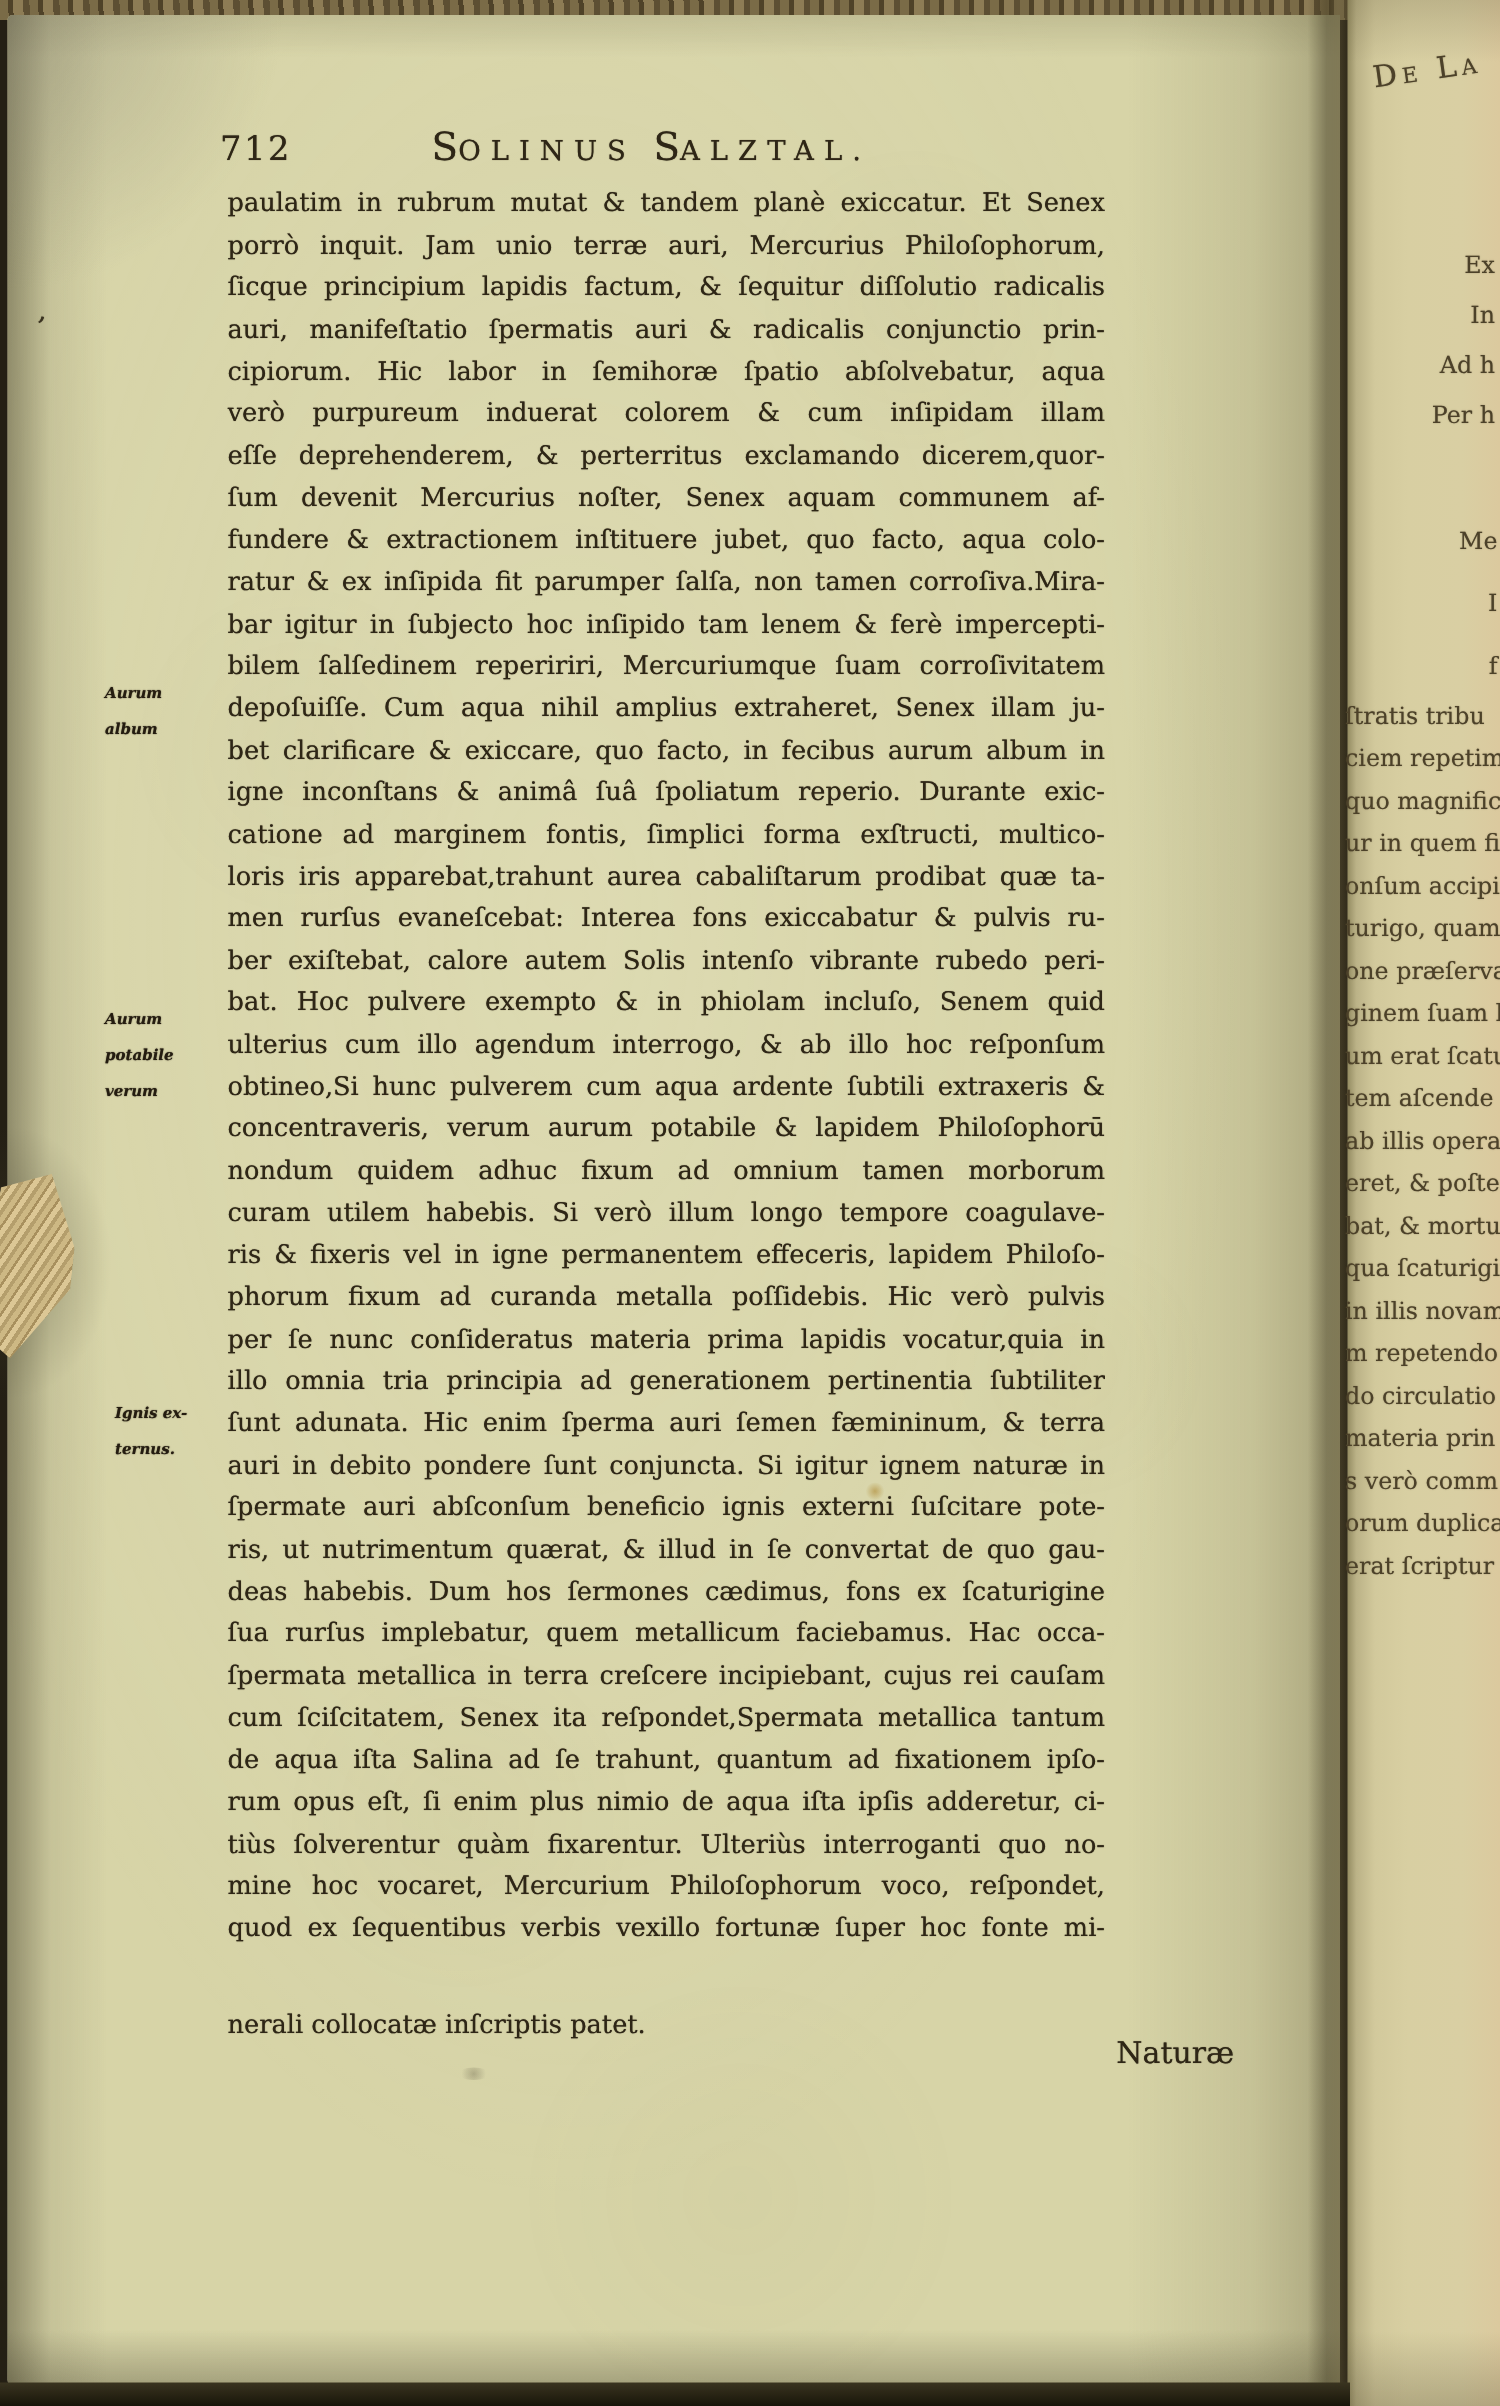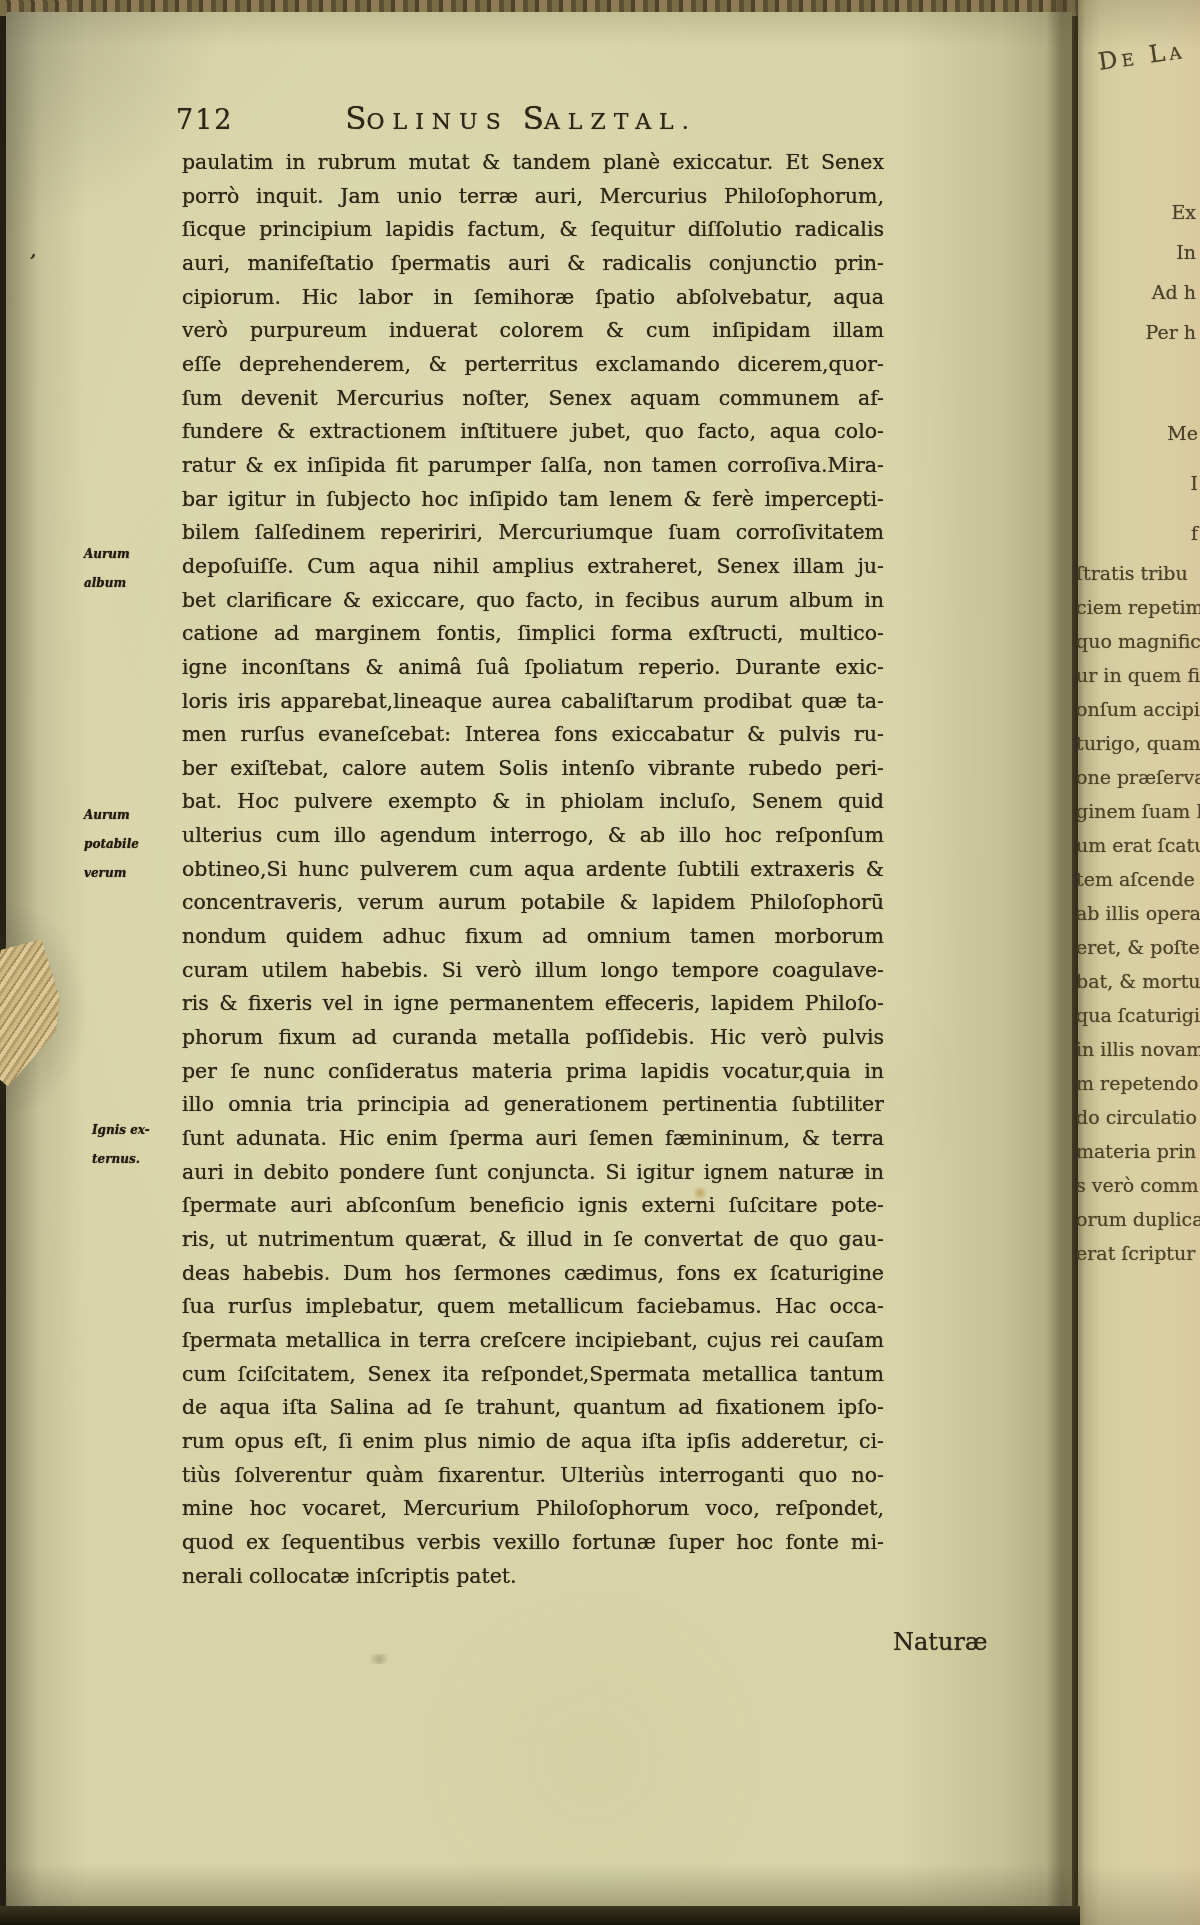--- a/index.html
+++ b/index.html
@@ -35,21 +35,21 @@
 
   .page-number{position:absolute;left:176px;top:104px;font-size:27px;letter-spacing:2px;}
   .running-header{position:absolute;left:170px;top:100px;width:702px;text-align:center;white-space:nowrap;}
   .hdr-big{font-size:31px;}
   .hdr-small{font-size:22px;letter-spacing:8px;}
   .hdr-gap{display:inline-block;width:14px;}
 
   .body-text{position:absolute;left:182px;top:146px;width:702px;}
   .body-line{height:33.66px;line-height:33.66px;font-size:20.5px;
     text-align:justify;text-align-last:justify;overflow:hidden;white-space:nowrap;}
-  .body-text .body-line:last-child{text-align-last:left;}
+  .body-text .body-line:last-child{text-align-last:left;margin-top:43px;}
 
   .catchword{position:absolute;left:893px;top:1628px;font-size:24px;}
 
   .margin-note{position:absolute;font-style:italic;font-weight:bold;
     font-size:12px;line-height:29px;color:#241c10;text-shadow:0 0 1px rgba(36,28,16,.9);}
   .mn1{left:84px;top:540px;}
   .mn2{left:84px;top:801px;}
   .mn3{left:70px;top:1116px;margin-left:22px;}
 
   
@@ -122,23 +122,23 @@
       <div class="body-line">cipiorum.  Hic labor in ſemihoræ ſpatio abſolvebatur, aqua</div>
       <div class="body-line">verò purpureum induerat colorem &amp; cum inſipidam illam</div>
       <div class="body-line">eſſe deprehenderem, &amp; perterritus exclamando dicerem,quor-</div>
       <div class="body-line">ſum devenit Mercurius noſter, Senex aquam communem af-</div>
       <div class="body-line">fundere &amp; extractionem inſtituere jubet, quo facto, aqua colo-</div>
       <div class="body-line">ratur &amp; ex inſipida fit parumper ſalſa, non tamen corroſiva.Mira-</div>
       <div class="body-line">bar igitur in ſubjecto hoc inſipido tam lenem &amp; ferè impercepti-</div>
       <div class="body-line">bilem ſalſedinem repeririri, Mercuriumque ſuam corroſivitatem</div>
       <div class="body-line">depoſuiſſe. Cum aqua nihil amplius extraheret, Senex illam ju-</div>
       <div class="body-line">bet clarificare &amp; exiccare, quo facto, in fecibus aurum album in</div>
+      <div class="body-line">igne inconſtans &amp; animâ ſuâ ſpoliatum reperio. Durante exic-</div>
       <div class="body-line">catione ad marginem fontis, ſimplici forma exſtructi, multico-</div>
-      <div class="body-line">igne inconſtans &amp; animâ ſuâ ſpoliatum reperio. Durante exic-</div>
-      <div class="body-line">loris iris apparebat,lineaque aurea cabaliſtarum prodibat quæ ta-</div>
+      <div class="body-line">loris iris apparebat,trahunt aurea cabaliſtarum prodibat quæ ta-</div>
       <div class="body-line">men rurſus evaneſcebat:  Interea fons exiccabatur &amp; pulvis ru-</div>
       <div class="body-line">ber exiſtebat, calore autem Solis intenſo vibrante rubedo peri-</div>
       <div class="body-line">bat. Hoc pulvere exempto &amp; in phiolam incluſo, Senem quid</div>
       <div class="body-line">ulterius cum illo agendum interrogo, &amp; ab illo hoc reſponſum</div>
       <div class="body-line">obtineo,Si hunc pulverem cum aqua ardente ſubtili extraxeris &amp;</div>
       <div class="body-line">concentraveris, verum aurum potabile &amp; lapidem Philoſophorū</div>
       <div class="body-line">nondum quidem adhuc fixum ad omnium tamen morborum</div>
       <div class="body-line">curam utilem habebis. Si verò illum longo tempore coagulave-</div>
       <div class="body-line">ris &amp; fixeris vel in igne permanentem effeceris, lapidem Philoſo-</div>
       <div class="body-line">phorum fixum ad curanda metalla poſſidebis.  Hic verò pulvis</div>

